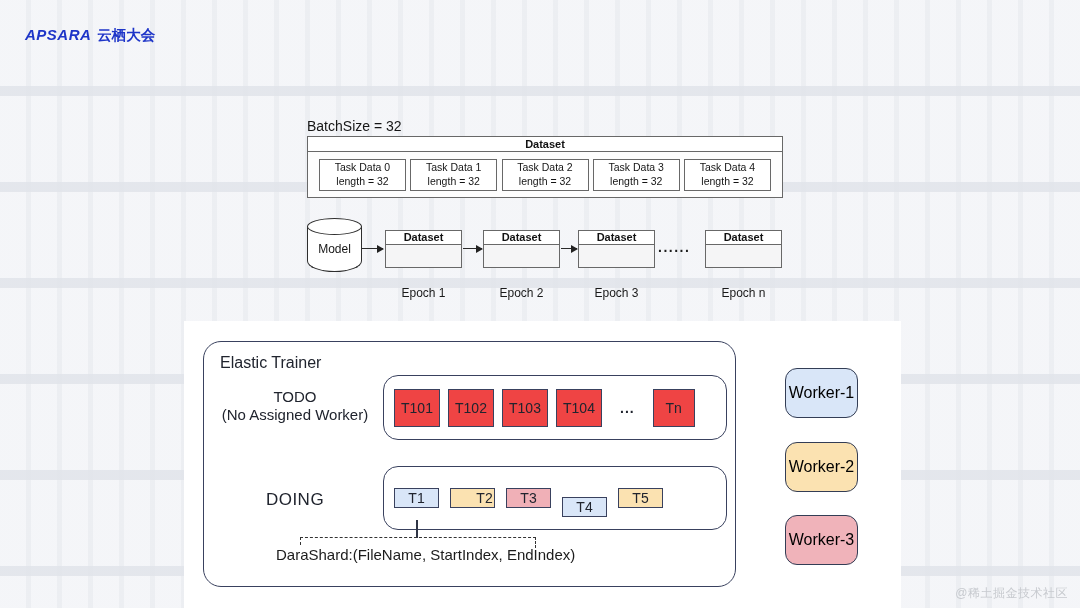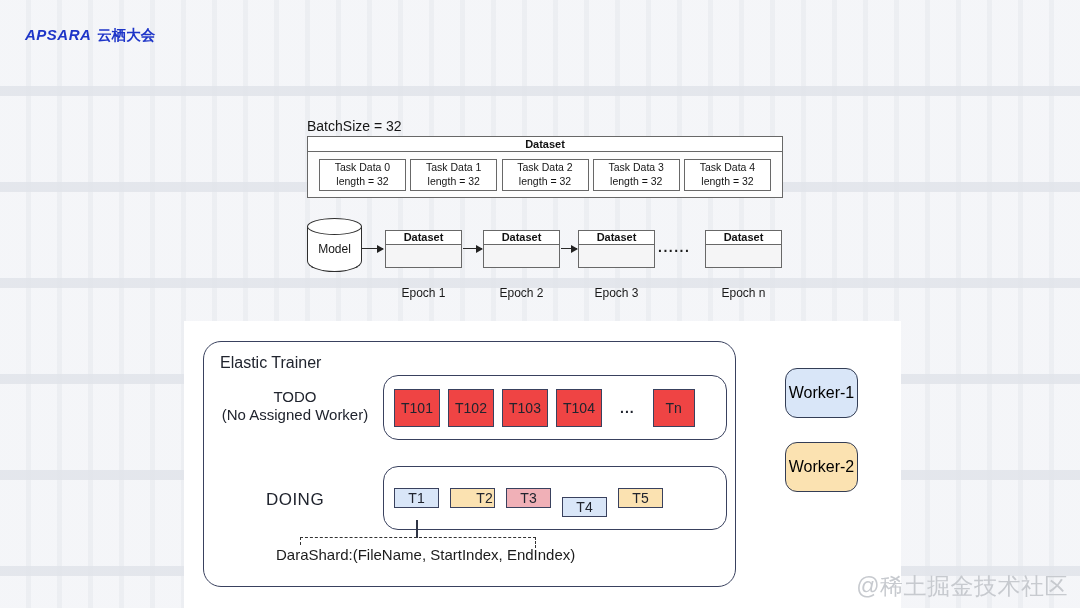--- a/index.html
+++ b/index.html
@@ -65,21 +65,21 @@
   .bracket-tick-r{left:535px;top:537px;width:0;height:11px;border-left:1.7px dashed #333;}
   .shard-text{left:276px;top:546px;font-size:15px;color:#1c1c1c;}
 
   
   .worker{left:785px;width:73px;height:50px;border:1.5px solid #333d55;border-radius:12px;box-sizing:border-box;
     display:flex;align-items:center;justify-content:center;font-size:16px;color:#000000;}
   .worker-1{top:368px;}
   .worker-2{top:442px;}
   .worker-3{top:515px;}
 
-  .watermark{right:12px;bottom:6px;font-size:23px;color:#c7cacf;letter-spacing:.5px;}
+  .watermark{right:12px;bottom:6px;font-size:12px;color:#c7cacf;letter-spacing:.5px;}
 </style>
 </head>
 <body>
 
 <div class="slide">
 
   <div class="abs logo">
     <span class="apsara">APSARA</span><span class="conf">云栖大会</span>
   </div>
 
@@ -165,15 +165,16 @@
   </div>
 
   <div class="abs connector"></div>
   <div class="abs bracket"></div>
   <div class="abs bracket-tick-l"></div>
   <div class="abs bracket-tick-r"></div>
   <div class="abs shard-text">DaraShard:(FileName, StartIndex, EndIndex)</div>
 
   <div class="abs worker worker-1" style="background: rgb(217, 230, 248);">Worker-1</div>
   <div class="abs worker worker-2" style="background: rgb(251, 226, 177);">Worker-2</div>
+  <div class="abs worker worker-3" style="background: rgb(240, 179, 186);">Worker-3</div>
 
   <div class="abs watermark">@稀土掘金技术社区</div>
 </div>
 
 </body></html>

